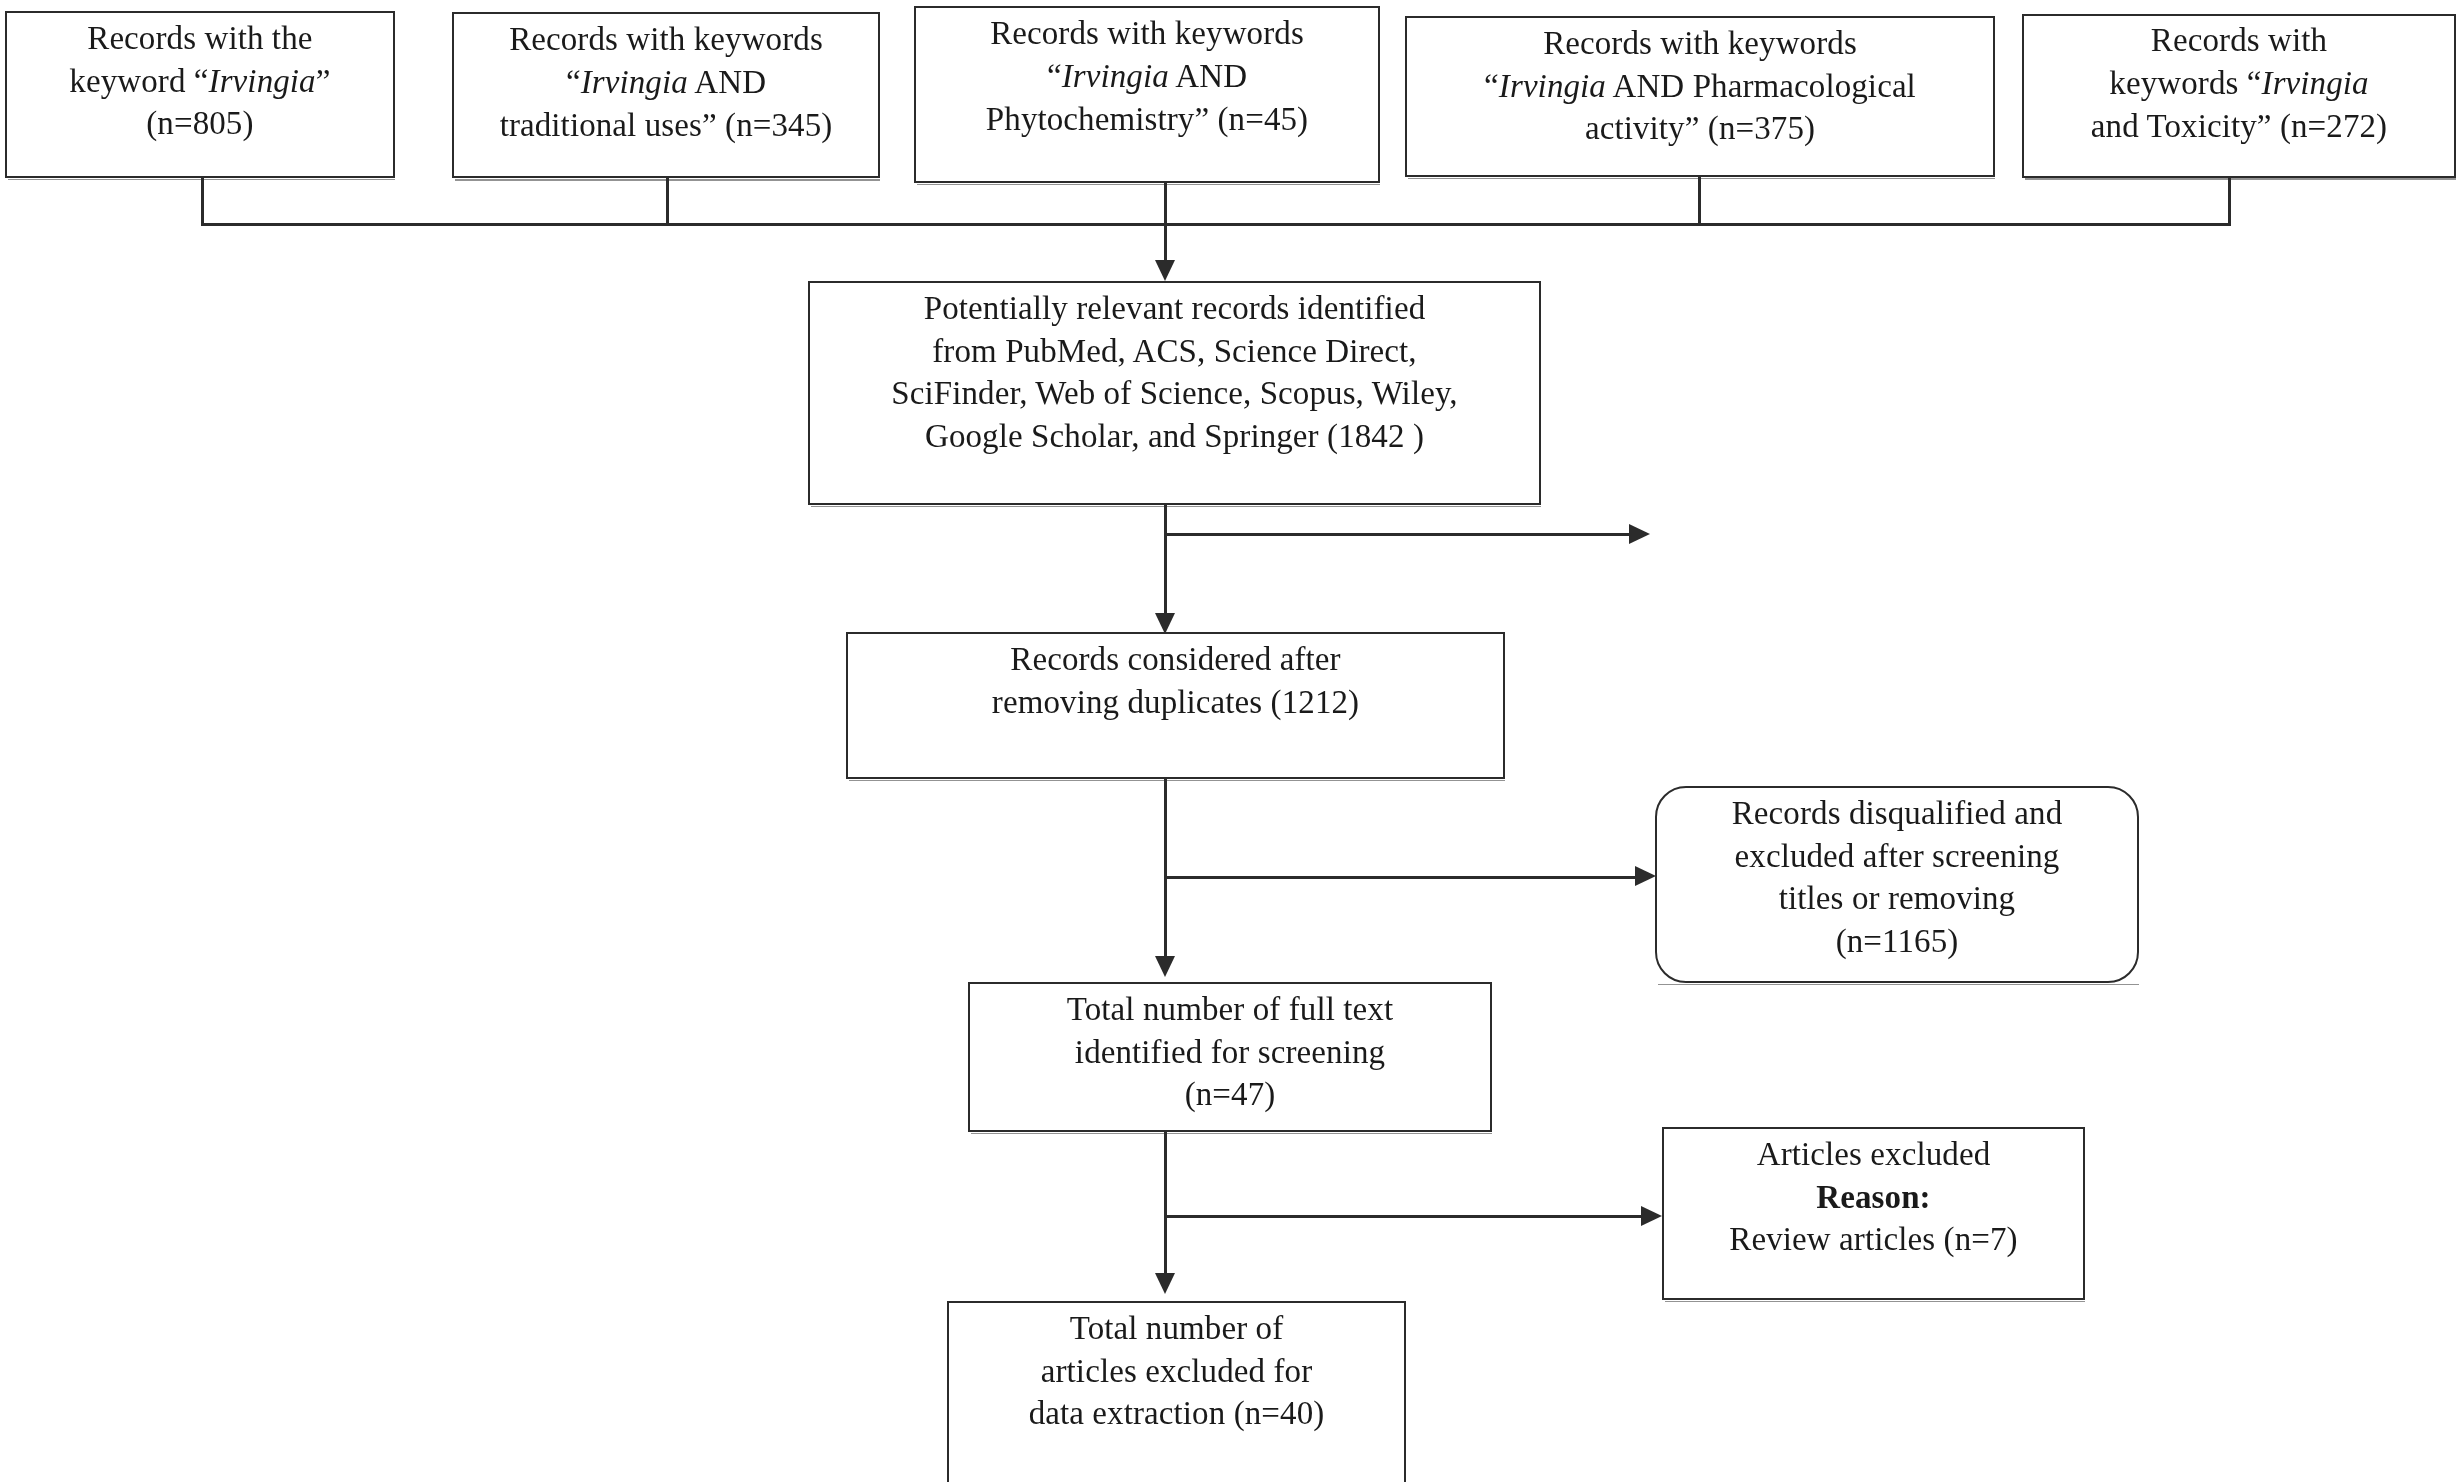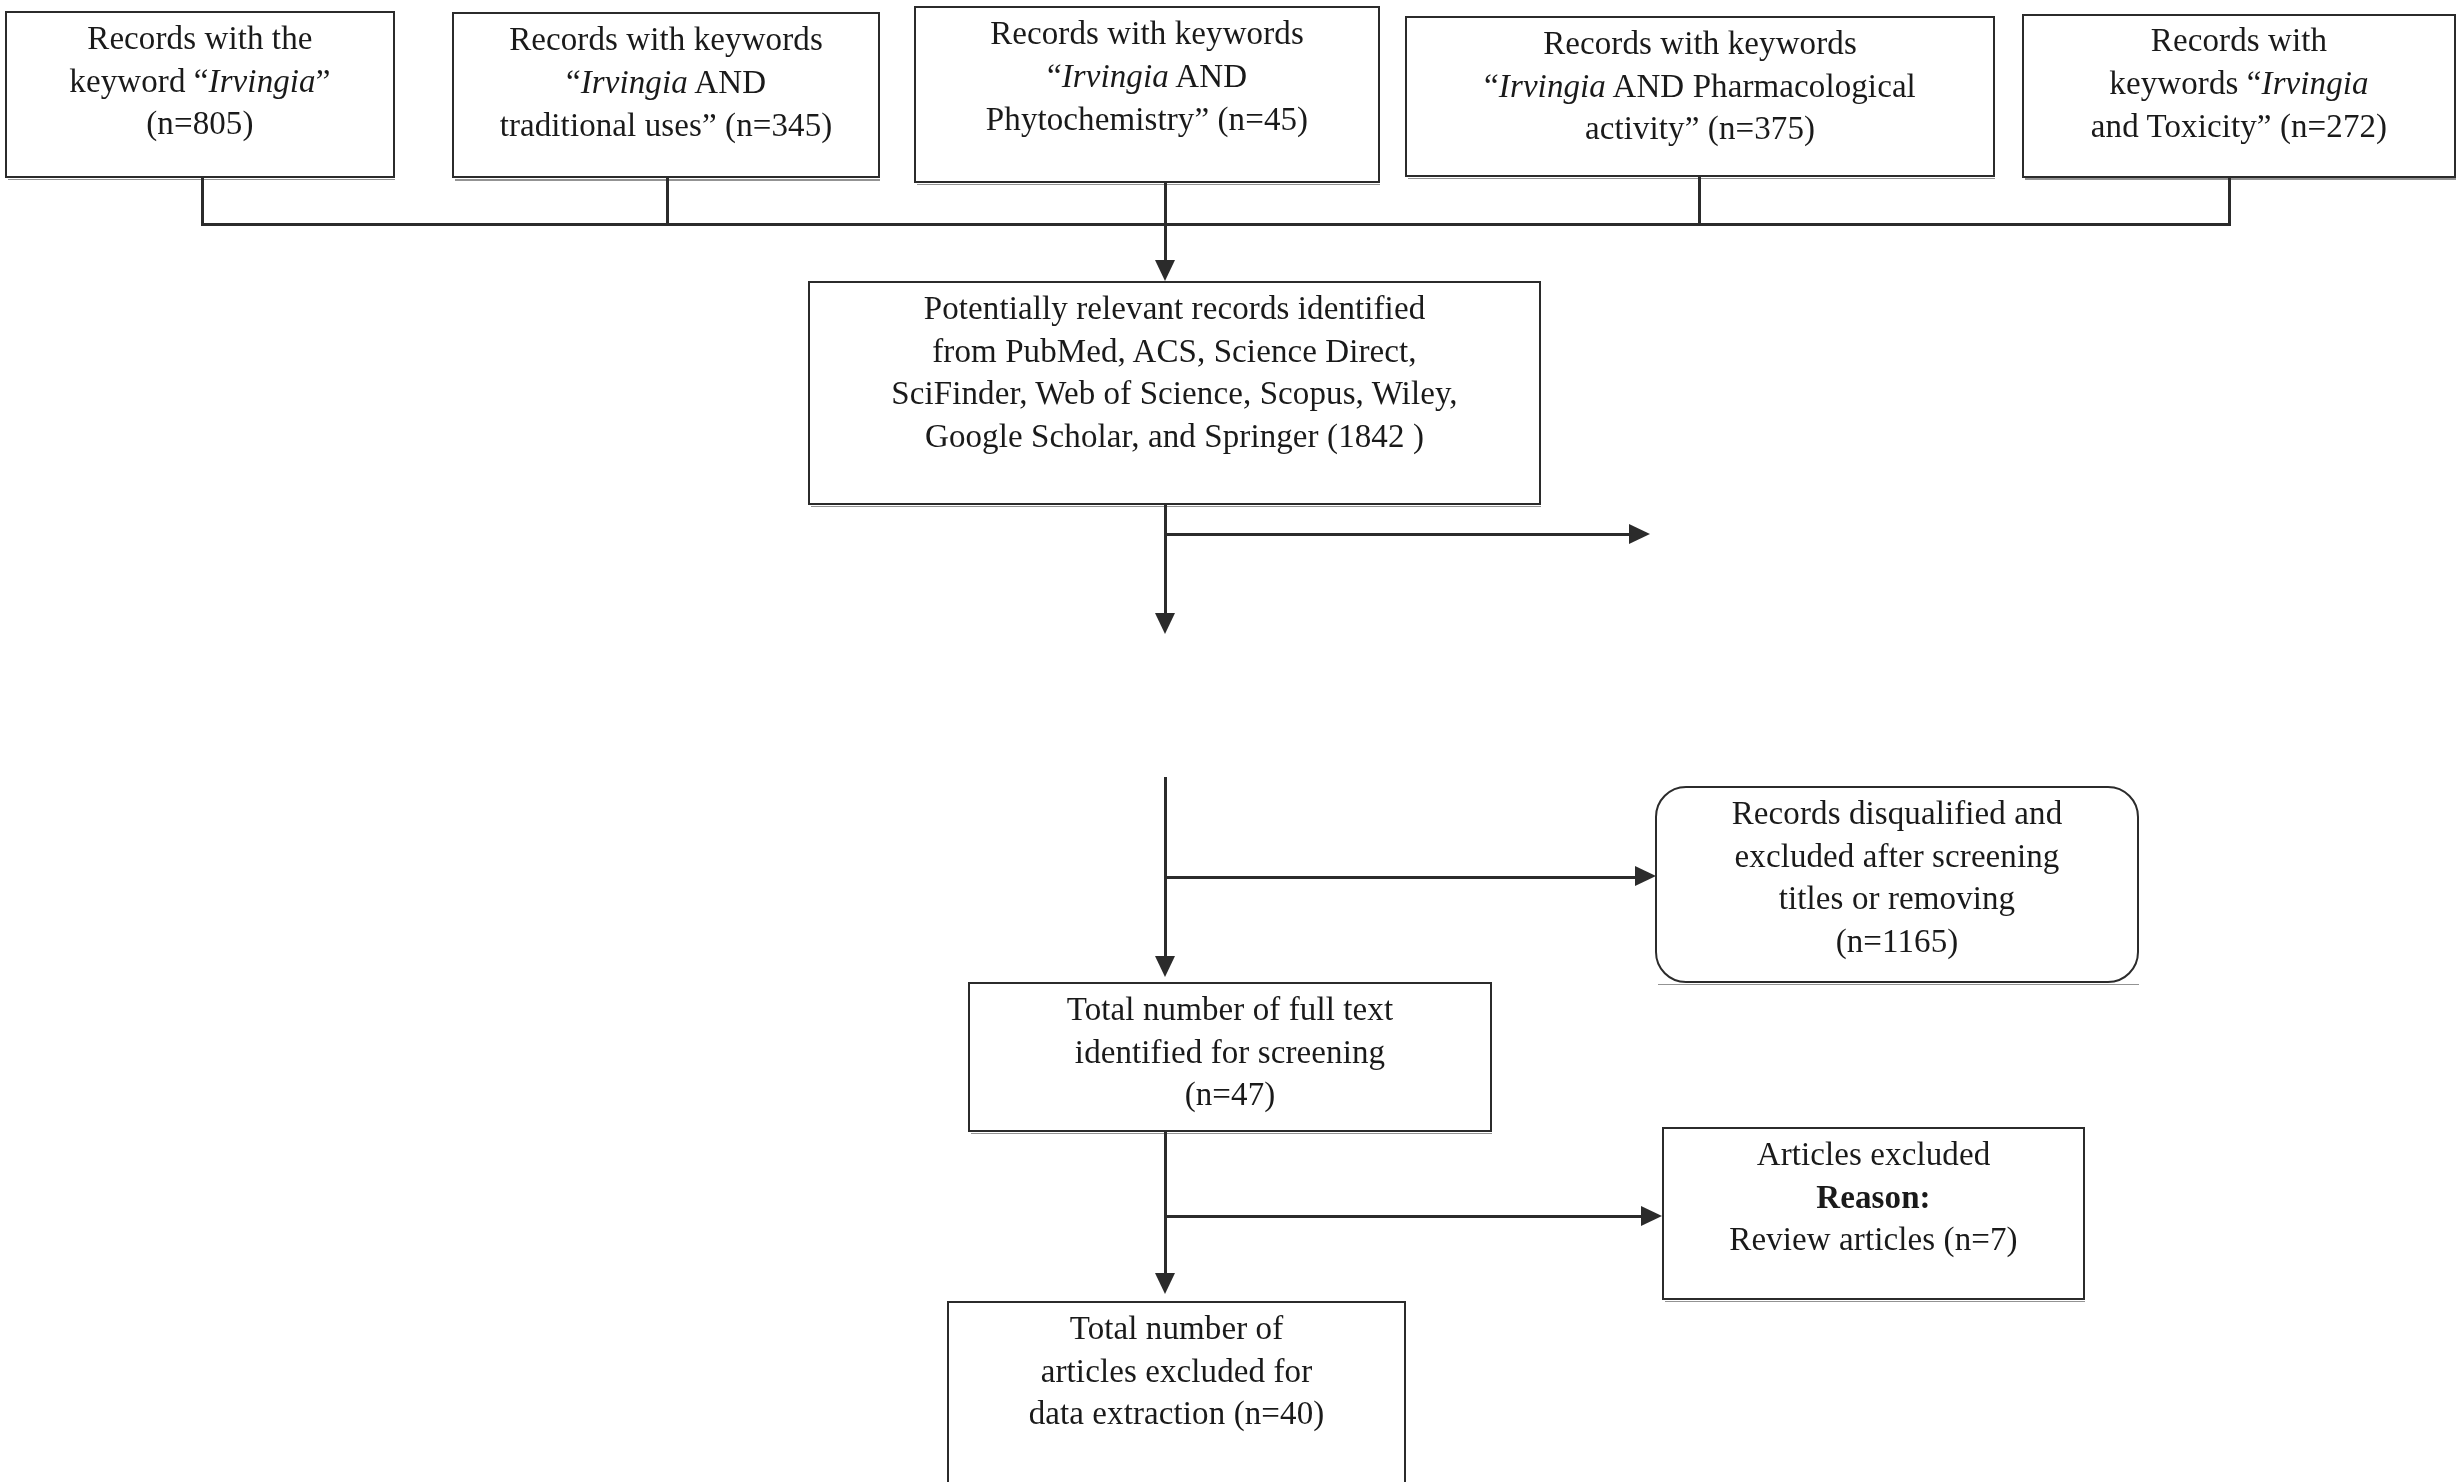--- a/index.html
+++ b/index.html
@@ -129,20 +129,26 @@
     </span>
   </div>
 
   <div class="ln v" style="left:1164px; top:504px; height:123px;"></div>
   <div class="arrow-down" style="left:1155px; top:613px;"></div>
 
   <div class="ln h" style="left:1164px; top:533px; width:467px;"></div>
   <div class="arrow-right" style="left:1629px; top:524px;"></div>
 
 
+  <div class="node" style="left:846px; top:632px; width:659px; height:147px;">
+    <span class="txt">
+      <span>Records considered after</span><br>
+      <span>removing duplicates (1212)</span>
+    </span>
+  </div>
 
   <div class="ln v" style="left:1164px; top:777px; height:190px;"></div>
   <div class="arrow-down" style="left:1155px; top:956px;"></div>
 
   <div class="ln h" style="left:1164px; top:876px; width:473px;"></div>
   <div class="arrow-right" style="left:1635px; top:866px;"></div>
 
   <div class="node" style="left:1655px; top:786px; width:484px; height:197px;border-radius:31px;">
     <span class="txt">
       <span>Records disqualified and</span><br>

